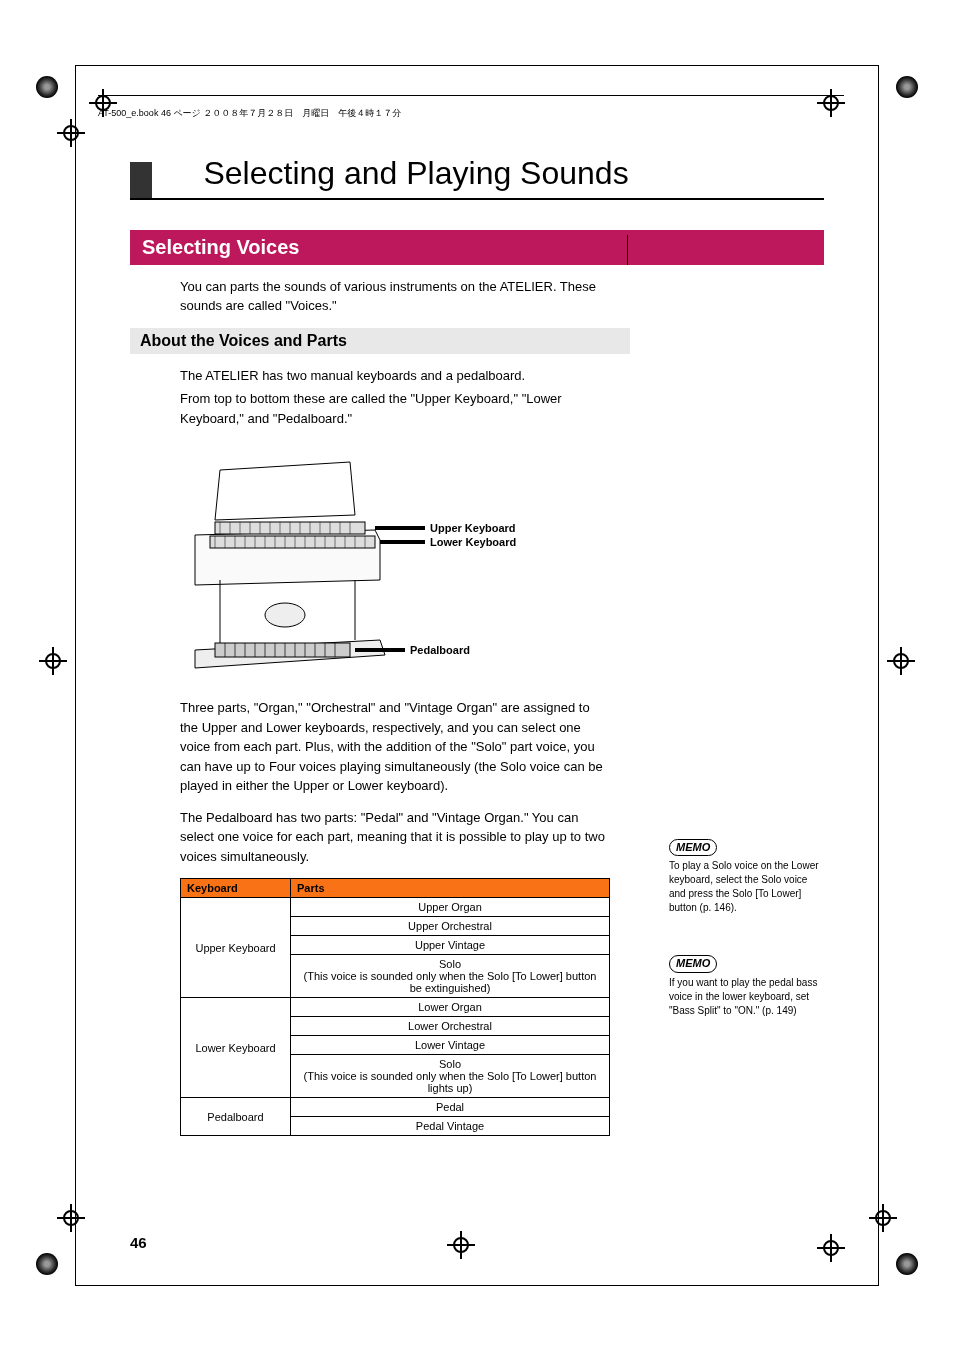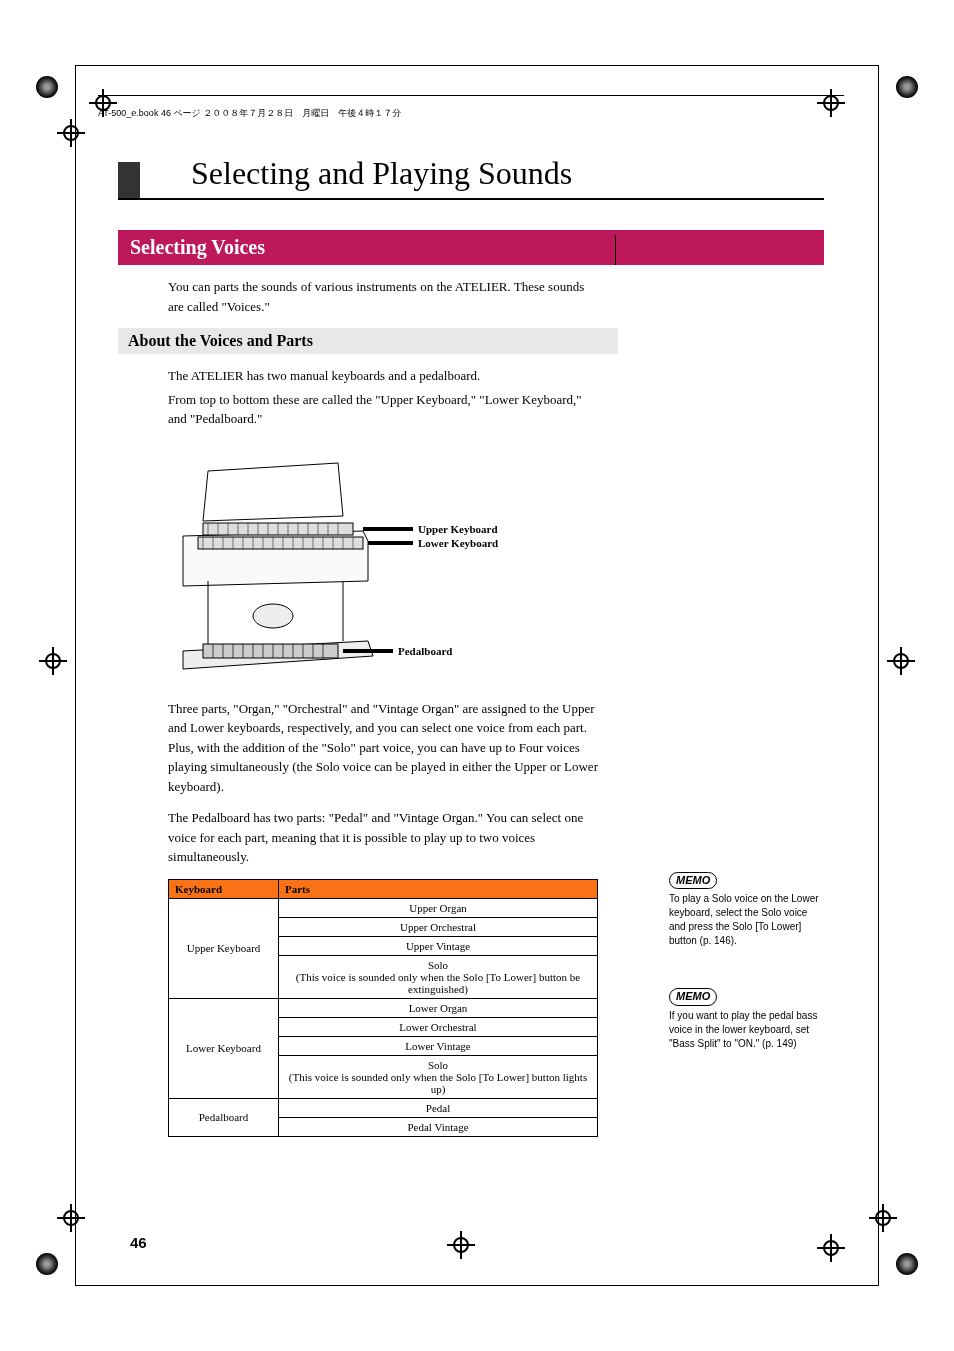--- a/index.html
+++ b/index.html
@@ -23,23 +23,22 @@
       top: 95px;
       left: 98px;
       right: 110px;
       border-top: 1px solid #000;
       font-size: 9px;
       padding-top: 11px;
     }
     .content {
       position: absolute;
       top: 155px;
-      left: 118px;
+      left: 130px;
       right: 130px;
-      font-family: Liberation Serif, serif;
     }
     .chapter-title {
       font-size: 32px;
       font-weight: 300;
       margin-left: 35px;
       margin-bottom: 8px;
     }
     .chapter-block {
       display: inline-block;
       width: 22px;
@@ -104,21 +103,21 @@
       vertical-align: top;
     }
     th {
       background: #f97316;
       font-weight: bold;
       text-align: left;
     }
     .sidebar {
       position: absolute;
       right: 130px;
-      top: 872px;
+      top: 839px;
       width: 155px;
       font-size: 10px;
       line-height: 1.4;
     }
     .memo-badge {
       display: inline-block;
       font-weight: bold;
       font-size: 11px;
       border: 1.5px solid #000;
       border-radius: 10px;

